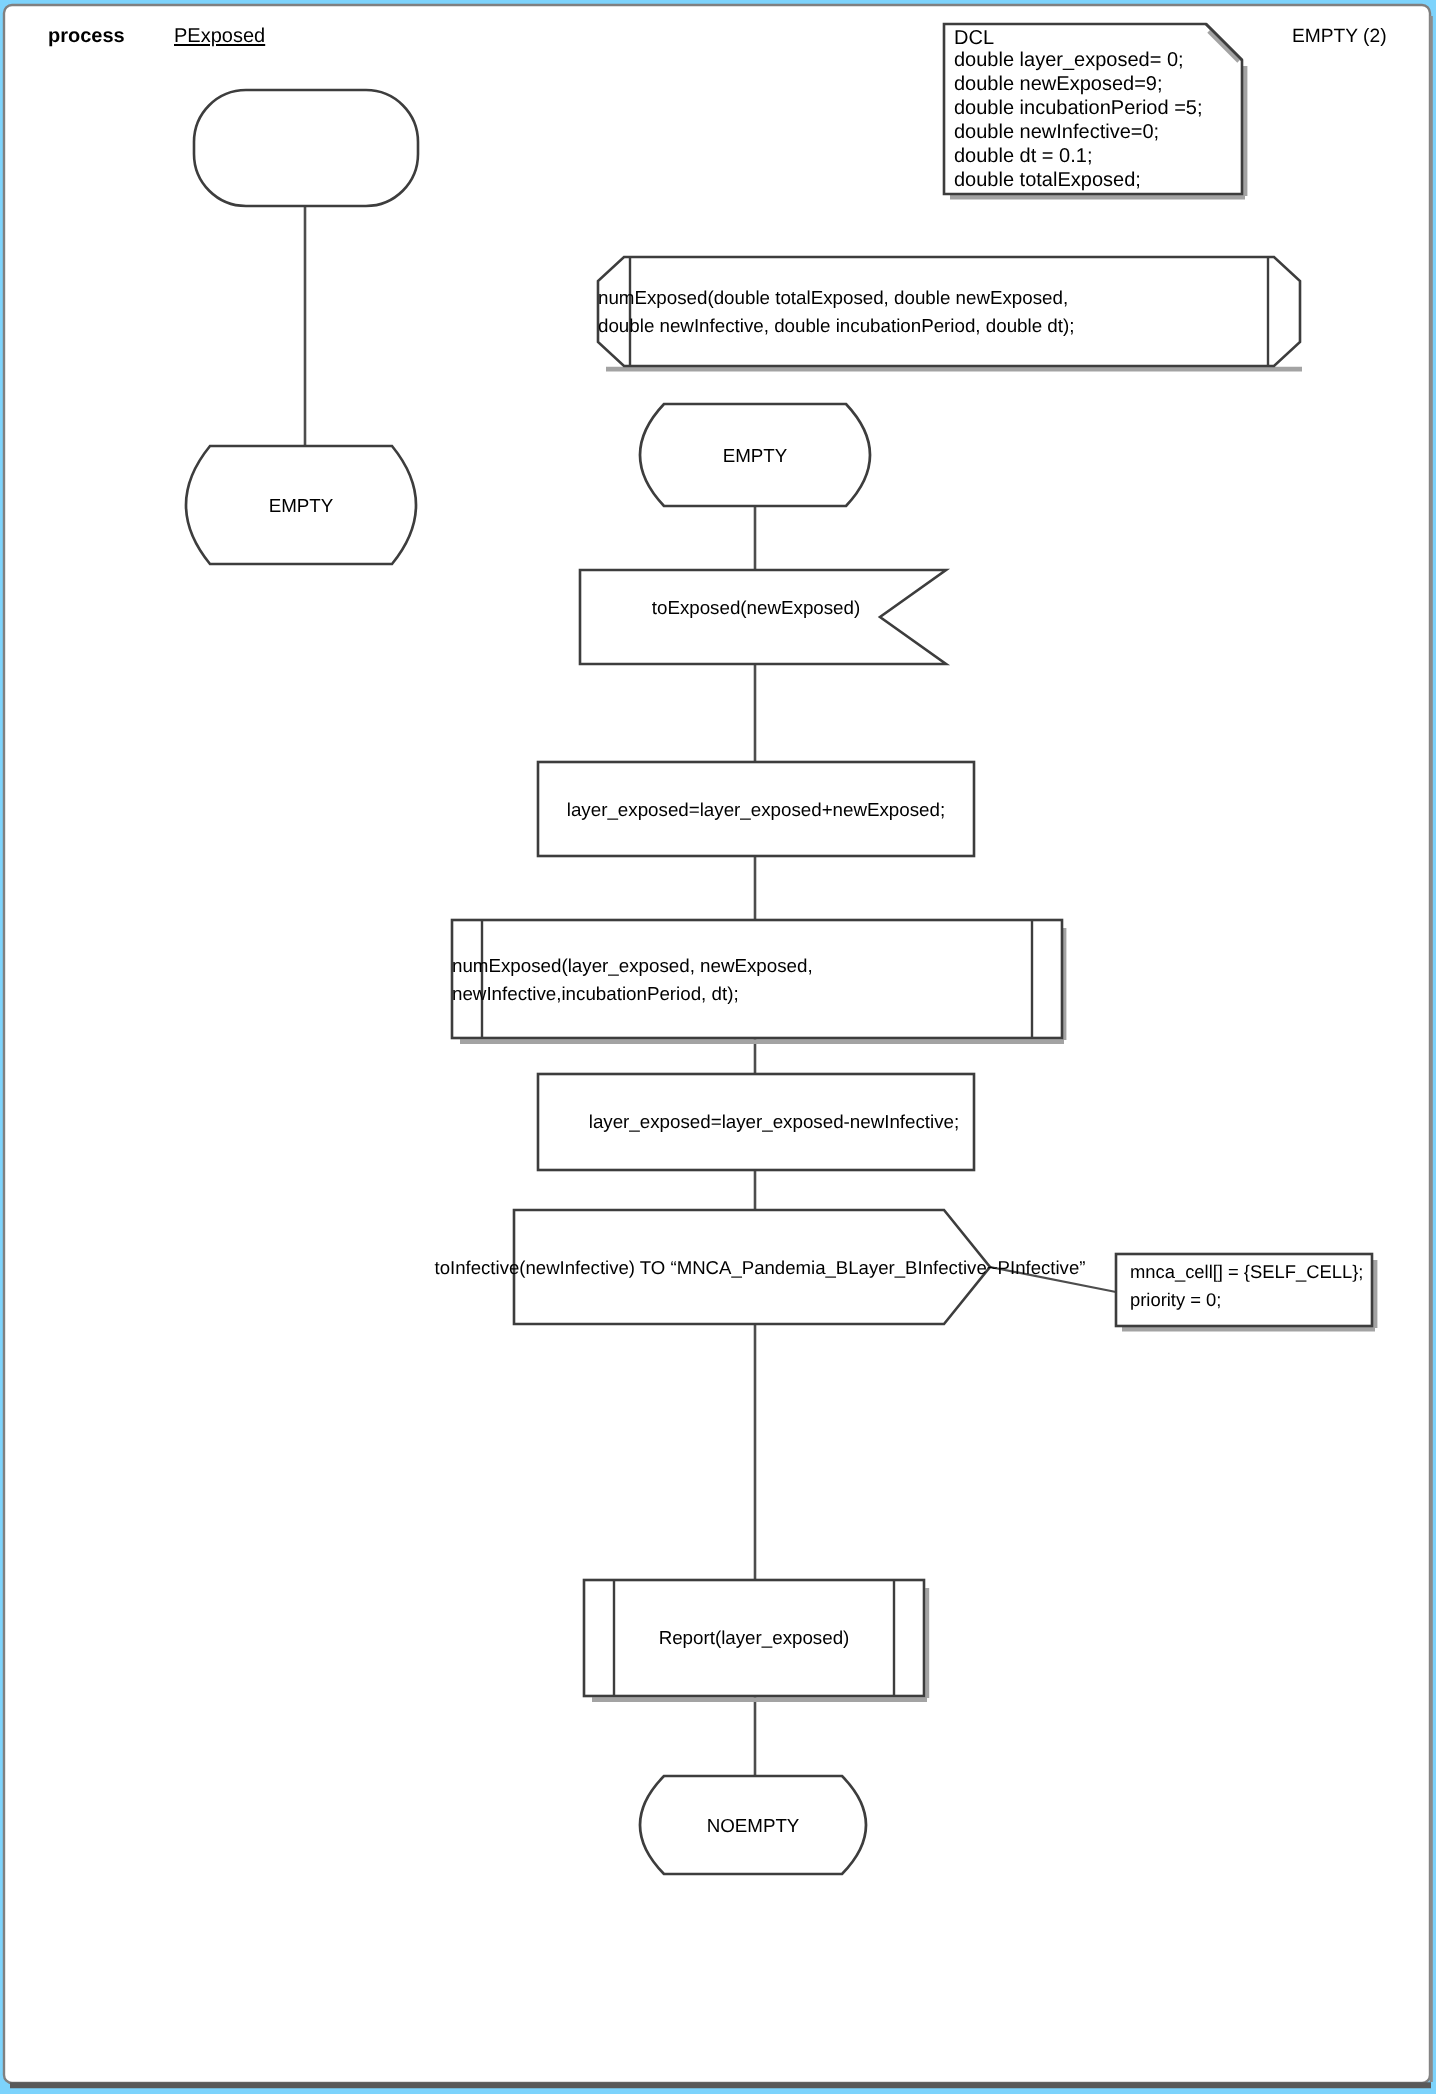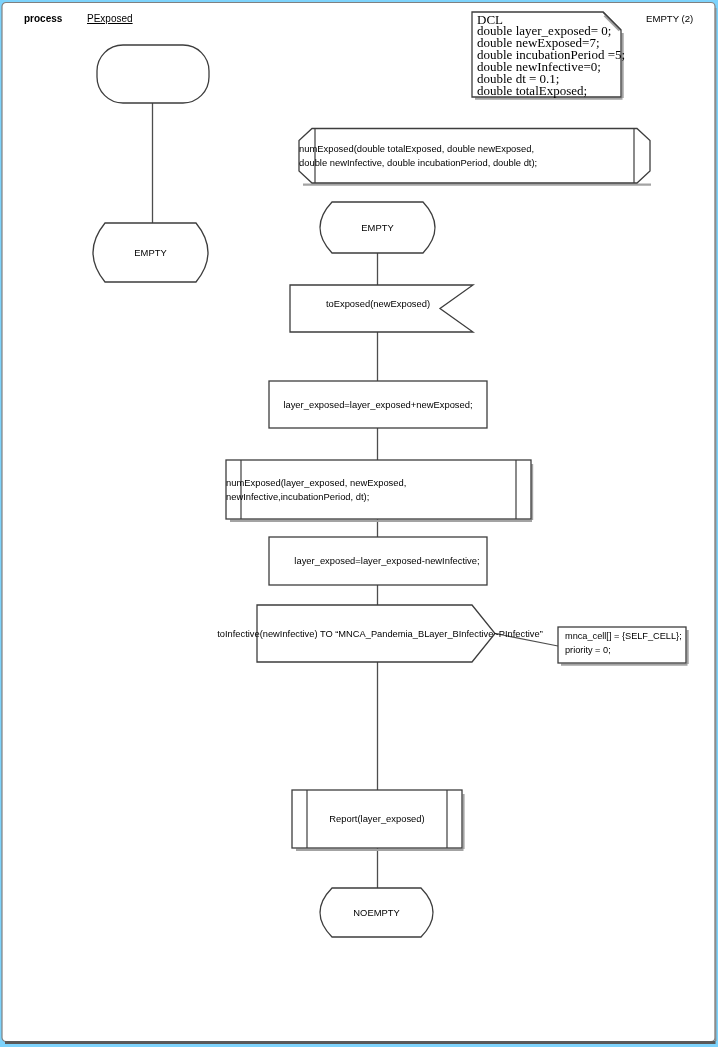--- a/index.html
+++ b/index.html
@@ -83,24 +83,24 @@
   <line x1="307" y1="790" x2="307" y2="848" stroke="#3d3d3d" stroke-width="1.2"></line>
   <line x1="447" y1="790" x2="447" y2="848" stroke="#3d3d3d" stroke-width="1.2"></line>
 
   <path d="M332,888 L421,888 Q445,912.5 421,937 L332,937 Q308,912.5 332,888 Z" fill="#ffffff" stroke="#3d3d3d" stroke-width="1.3"></path>
 </svg>
 
 <div class="hdr bold" style="left:24px; top:13px;">process</div>
 <div class="hdr" style="left:87px; top:13px;text-decoration:underline;">PExposed</div>
 <div class="hdr" style="left:646px; top:13px; font-size:9.6px;">EMPTY (2)</div>
 
-<div class="tblock leftal" style="left:477px; top:13.5px; width:130px; font-size:13px; line-height:11.9px;font-family:Liberation Serif, serif;">
+<div class="tblock leftal" style="left:477px; top:13.5px; width:130px; font-size:10px; line-height:11.9px;">
   <div class="ln">DCL</div>
   <div class="ln">double layer_exposed= 0;</div>
-  <div class="ln">double newExposed=7;</div>
+  <div class="ln">double newExposed=9;</div>
   <div class="ln">double incubationPeriod =5;</div>
   <div class="ln">double newInfective=0;</div>
   <div class="ln">double dt = 0.1;</div>
   <div class="ln">double totalExposed;</div>
 </div>
 
 <div class="tblock centered" style="left:299px; top:142px; width:351px; line-height:13.5px;">
   <div class="ln">numExposed(double totalExposed, double newExposed,</div>
   <div class="ln">double newInfective, double incubationPeriod, double dt);</div>
 </div>

